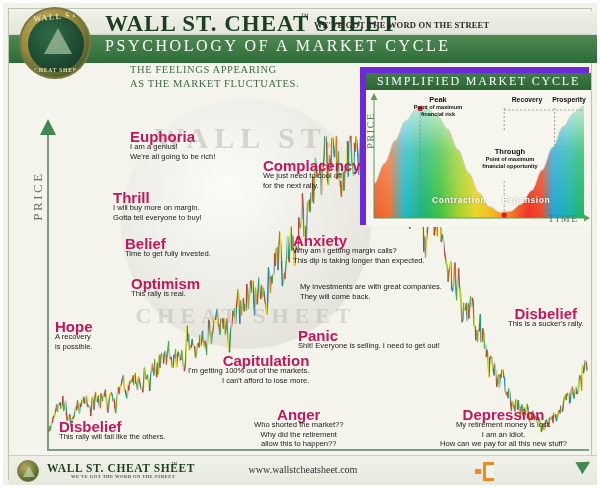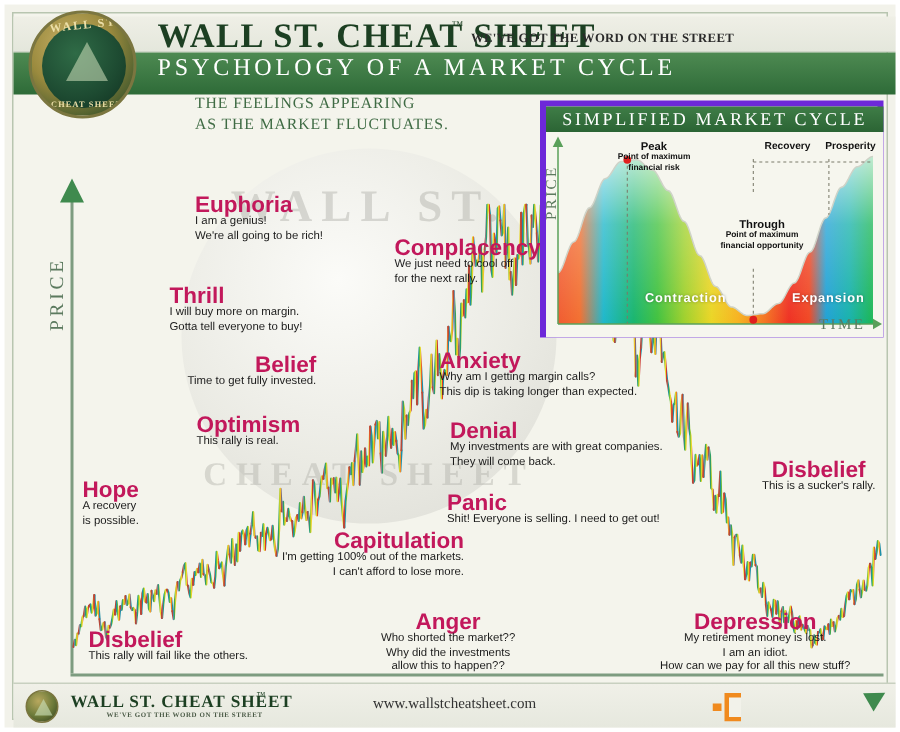--- a/index.html
+++ b/index.html
@@ -154,21 +154,21 @@
     font-size:7.6px; color:#1a1a1a; line-height:9.6px; white-space:nowrap;
   }
   .ta-r { text-align:right; }
   .ta-c { text-align:center; }
   .ta-l { text-align:left; }
 
   
   #inset {
     position:absolute; left:357px; top:64px; width:229px; height:158px;
     background:#f6f6ee;
-    border:4px solid #6d28d9;
+    border:6px solid #6d28d9;
   }
   #inset-hdr {
     position:absolute; left:0; top:0; width:225px; height:17px;
     background:linear-gradient(to bottom,#3f7d47,#2b6434);
   }
   #inset-hdr-txt {
     position:absolute; left:0; top:1px; width:225px; text-align:center;
     font-family:"Liberation Serif", serif;
     font-size:12px; letter-spacing:1.8px; color:#ffffff;
   }
@@ -483,21 +483,21 @@
       </div>
       <div class="anno ta-l" style="left: 56px; top: 418px;">
         <div class="anno-title" style="color: rgb(194, 24, 91);">Disbelief</div>
         <div class="anno-body">This rally will fail like the others.</div>
       </div>
       <div class="anno ta-l" style="left: 128px; top: 275px;">
         <div class="anno-title" style="color: rgb(194, 24, 91);">Optimism</div>
         <div class="anno-body">This rally is real.</div>
       </div>
       <div class="anno ta-l" style="left: 122px; top: 235px;">
-        <div class="anno-title" style="color: rgb(194, 24, 91); text-align: right;">Belief</div>
+        <div class="anno-title" style="color: rgb(194, 24, 91);">Belief</div>
         <div class="anno-body">Time to get fully invested.</div>
       </div>
       <div class="anno ta-l" style="left: 110px; top: 189px;">
         <div class="anno-title" style="color: rgb(194, 24, 91);">Thrill</div>
         <div class="anno-body">I will buy more on margin.</div>
         <div class="anno-body">Gotta tell everyone to buy!</div>
       </div>
       <div class="anno ta-l" style="left: 127px; top: 128px;">
         <div class="anno-title" style="color: rgb(194, 24, 91);">Euphoria</div>
         <div class="anno-body">I am a genius!</div>
@@ -507,37 +507,36 @@
         <div class="anno-title" style="color: rgb(194, 24, 91);">Complacency</div>
         <div class="anno-body">We just need to cool off</div>
         <div class="anno-body">for the next rally.</div>
       </div>
       <div class="anno ta-l" style="left: 290px; top: 232px;">
         <div class="anno-title" style="color: rgb(194, 24, 91);">Anxiety</div>
         <div class="anno-body">Why am I getting margin calls?</div>
         <div class="anno-body">This dip is taking longer than expected.</div>
       </div>
       <div class="anno ta-l" style="left: 297px; top: 279px;">
-        <div class="anno-title" style="color: rgb(194, 24, 91);">Denial</div>
         <div class="anno-body">My investments are with great companies.</div>
         <div class="anno-body">They will come back.</div>
       </div>
       <div class="anno ta-l" style="left: 295px; top: 327px;">
         <div class="anno-title" style="color: rgb(194, 24, 91);">Panic</div>
         <div class="anno-body">Shit! Everyone is selling. I need to get out!</div>
       </div>
       <div class="anno ta-r" style="left: 172px; top: 352px; margin-left: 13px;">
         <div class="anno-title" style="color: rgb(194, 24, 91);">Capitulation</div>
         <div class="anno-body">I'm getting 100% out of the markets.</div>
         <div class="anno-body">I can't afford to lose more.</div>
       </div>
       <div class="anno ta-c" style="left: 251px; top: 406px;">
         <div class="anno-title" style="color: rgb(194, 24, 91);">Anger</div>
         <div class="anno-body">Who shorted the market??</div>
-        <div class="anno-body">Why did the investments</div>
+        <div class="anno-body">Why did the retirement</div>
         <div class="anno-body">allow this to happen??</div>
       </div>
       <div class="anno ta-c" style="left: 437px; top: 406px;">
         <div class="anno-title" style="color: rgb(194, 24, 91);">Depression</div>
         <div class="anno-body">My retirement money is lost.</div>
         <div class="anno-body">I am an idiot.</div>
         <div class="anno-body">How can we pay for all this new stuff?</div>
       </div>
       <div class="anno ta-c" style="left: 505px; top: 305px;">
         <div class="anno-title" style="color: rgb(194, 24, 91);">Disbelief</div>
@@ -610,21 +609,21 @@
     <div class="ins-lbl" style="left:96px; top:74px; width:96px;">
       <span>Through</span>
       <div class="ins-sub">Point of maximum</div>
       <div class="ins-sub">financial opportunity</div>
     </div>
 
     <div class="ins-lbl" style="left:140px; top:22px; width:42px; font-size:6.8px;">Recovery</div>
     <div class="ins-lbl" style="left:180px; top:22px; width:46px; font-size:6.8px;">Prosperity</div>
 
     <div class="ins-band" style="left:66px; top:122px;">Contraction</div>
-    <div class="ins-band" style="left:164px; top:122px;">Expansion</div>
+    <div class="ins-band" style="left:136px; top:122px;">Expansion</div>
   </div>
 
   <div id="footer">
     <div id="foot-seal">
       <div id="foot-seal-tri"></div>
     </div>
     <div id="foot-brand">WALL ST. CHEAT SHEET</div>
     <div id="foot-tm">™</div>
     <div id="foot-tag">WE'VE GOT THE WORD ON THE STREET</div>
     <div id="foot-url">www.wallstcheatsheet.com</div>

